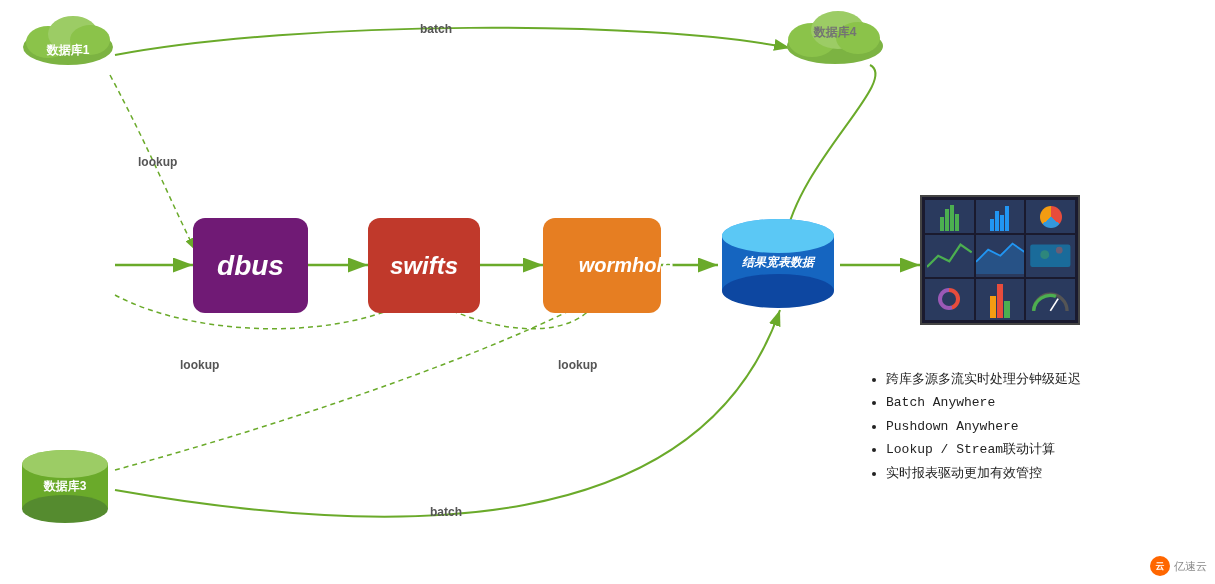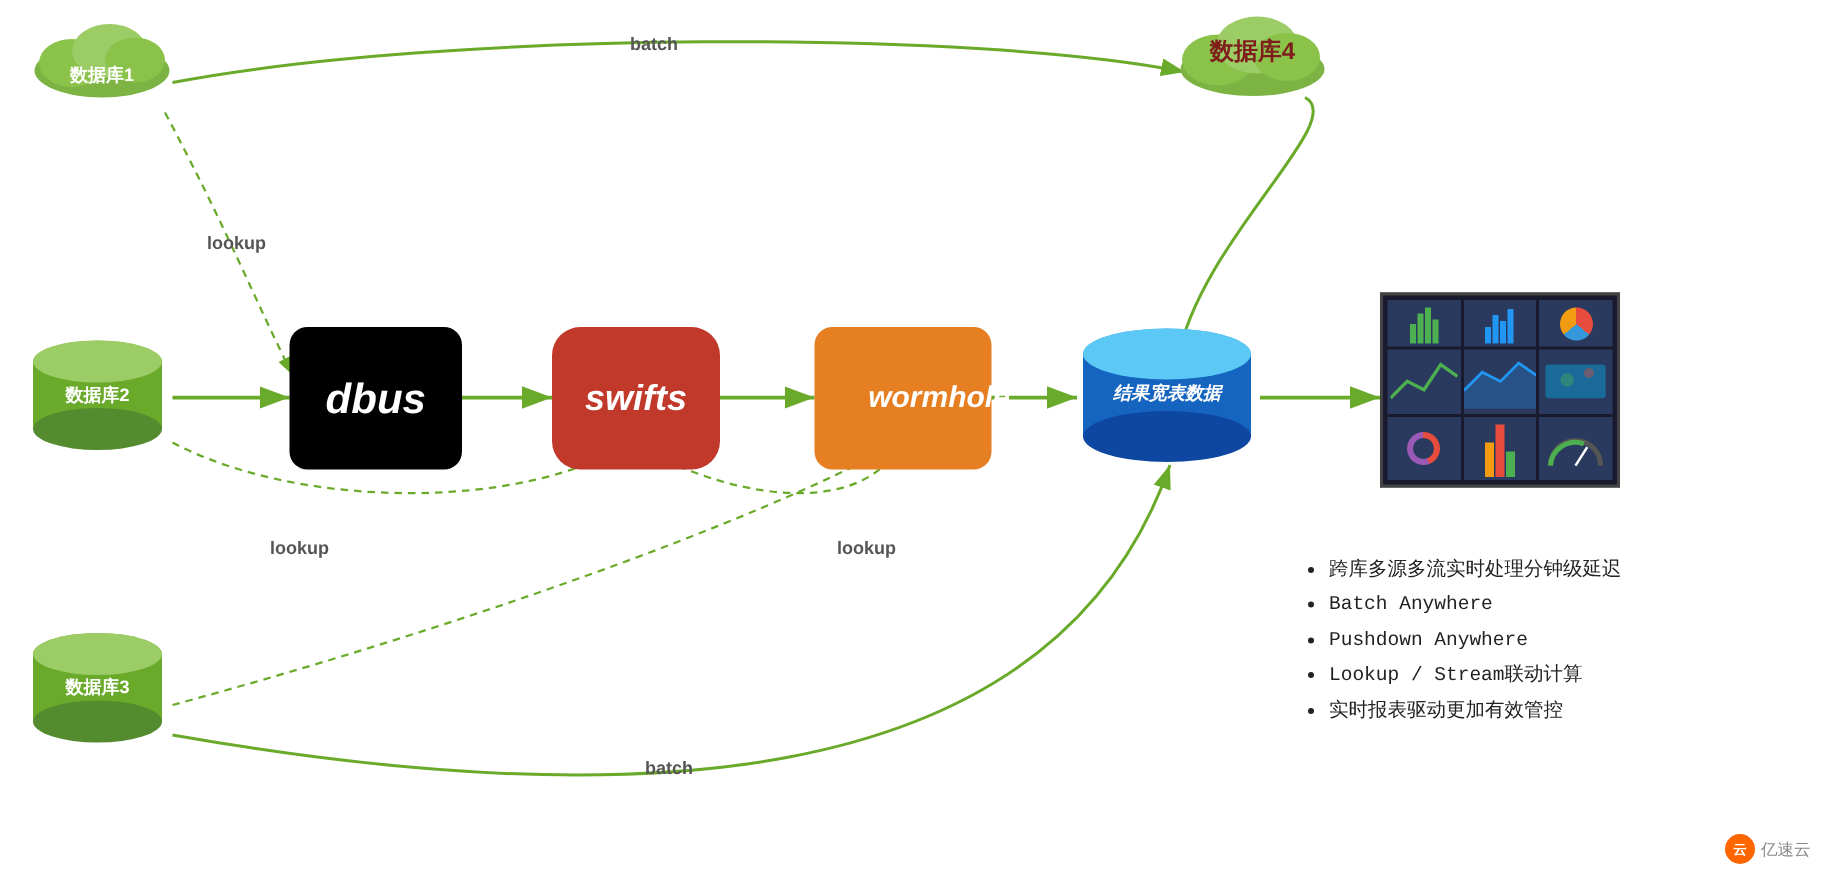--- a/index.html
+++ b/index.html
@@ -25,21 +25,21 @@
       border-radius: 12px;
       display: flex;
       align-items: center;
       justify-content: center;
       color: white;
       font-weight: bold;
       text-align: center;
     }
 
     .dbus-box {
-      background: #000000;
+      background: #701a75;
       font-size: 28px;
     }
 
     .swifts-box {
       background: #c0392b;
       font-size: 26px;
     }
 
     .wormhole-box {
       background: #e67e22;
@@ -148,55 +148,46 @@
   <div style="position:absolute; top:12px; left:18px;">
     <svg width="100" height="55">
       <ellipse cx="50" cy="35" rx="45" ry="18" fill="#7cb342"></ellipse>
       <ellipse cx="30" cy="30" rx="22" ry="16" fill="#8bc34a"></ellipse>
       <ellipse cx="55" cy="22" rx="25" ry="18" fill="#9ccc65"></ellipse>
       <ellipse cx="72" cy="28" rx="20" ry="15" fill="#8bc34a"></ellipse>
     </svg>
     <div style="position:absolute;top:14px;left:0;width:100px;text-align:center;color:white;font-size:12px;font-weight:bold;margin-top:16px;">数据库1</div>
   </div>
 
-  <div style="position:absolute; top:225px; left:18px; width:95px; height:80px;">
-    <svg width="95" height="80">
-      <ellipse cx="47" cy="16" rx="43" ry="14" fill="#8bc34a"></ellipse>
-      <rect x="4" y="16" width="86" height="45" fill="#6aaa2a"></rect>
-      <ellipse cx="47" cy="61" rx="43" ry="14" fill="#558b2f"></ellipse>
-      <ellipse cx="47" cy="16" rx="43" ry="14" fill="#9ccc65"></ellipse>
-      <text x="47" y="42" text-anchor="middle" fill="white" font-size="12" font-weight="bold" font-family="Arial">数据库2</text>
-    </svg>
-  </div>
-
-  <div style="position:absolute; top:420px; left:18px; width:95px; height:80px;">
+
+  <div style="position:absolute; top:448px; left:18px; width:95px; height:80px;">
     <svg width="95" height="80">
       <ellipse cx="47" cy="16" rx="43" ry="14" fill="#8bc34a"></ellipse>
       <rect x="4" y="16" width="86" height="45" fill="#6aaa2a"></rect>
       <ellipse cx="47" cy="61" rx="43" ry="14" fill="#558b2f"></ellipse>
       <ellipse cx="47" cy="16" rx="43" ry="14" fill="#9ccc65"></ellipse>
       <text x="47" y="42" text-anchor="middle" fill="white" font-size="12" font-weight="bold" font-family="Arial">数据库3</text>
     </svg>
   </div>
 
   <div style="position:absolute; top:8px; left:780px;">
     <svg width="110" height="58">
       <ellipse cx="55" cy="38" rx="48" ry="18" fill="#7cb342"></ellipse>
       <ellipse cx="32" cy="32" rx="24" ry="17" fill="#8bc34a"></ellipse>
       <ellipse cx="58" cy="22" rx="27" ry="19" fill="#9ccc65"></ellipse>
       <ellipse cx="78" cy="30" rx="22" ry="16" fill="#8bc34a"></ellipse>
     </svg>
-    <div style="position:absolute;top:16px;left:0;width:110px;text-align:center;color:#7f1d1d;font-size:16px;font-weight:bold;">数据库4</div>
+    <div style="position:absolute;top:16px;left:0;width:110px;text-align:center;color:#737373;font-size:12px;font-weight:bold;">数据库4</div>
   </div>
 
   <div class="process-box dbus-box" style="left:193px; top:218px; width:115px; height:95px;">
     <span style="font-size:28px;font-weight:bold;font-style:italic;">dbus</span>
   </div>
 
-  <div class="process-box swifts-box" style="left:368px; top:218px; width:112px; height:95px;border-radius:19px;">
+  <div class="process-box swifts-box" style="left:368px; top:218px; width:112px; height:95px;">
     <span style="font-size:24px;font-weight:bold;font-style:italic;">swifts</span>
   </div>
 
   <div class="process-box wormhole-box" style="left:543px; top:218px; width:118px; height:95px;padding-left:48px;">
     <span style="font-size:20px;font-weight:bold;font-style:italic;">wormhole</span>
   </div>
 
   <div style="position:absolute; top:218px; left:718px; width:120px; height:95px;font-style:italic;">
     <svg width="120" height="95">
       <ellipse cx="60" cy="18" rx="56" ry="17" fill="#42a5f5"></ellipse>

